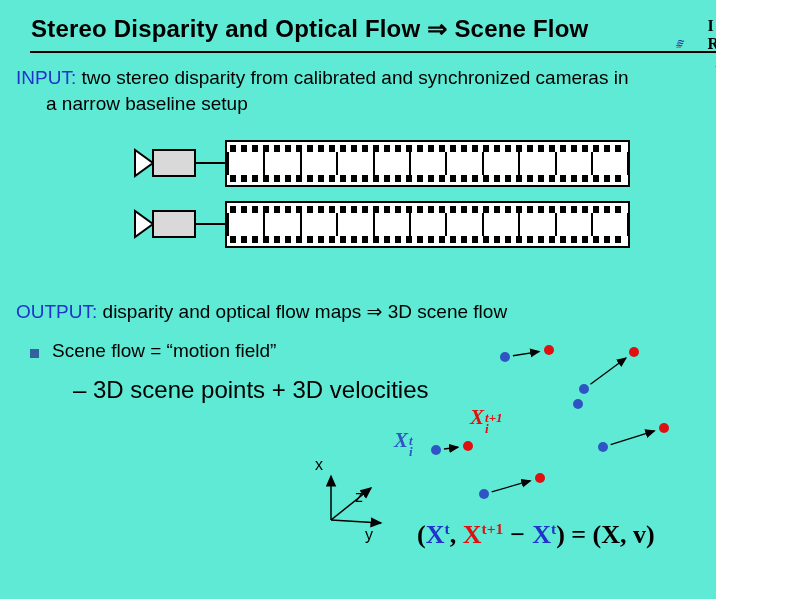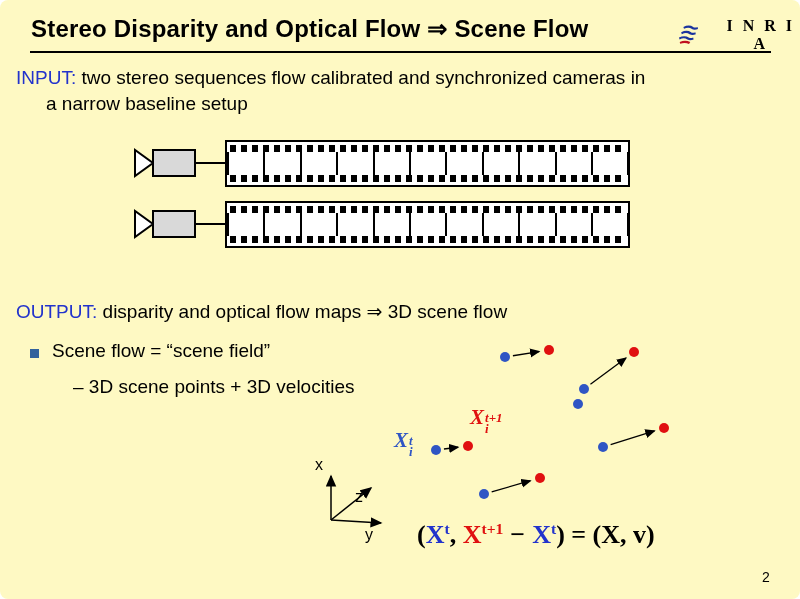--- a/index.html
+++ b/index.html
@@ -2,40 +2,40 @@
 <html style="--accent_blue: #2233cc; --point_blue: #2f55c4; --point_red: #e01010; --bullet_blue: #33629c; --camera_fill: #d9d9d9;"><head>
 <meta charset="utf-8">
 <style>
   * { margin:0; padding:0; box-sizing:border-box; }
   html,body { background:#fff; }
   body {
     width:800px; height:599px;
     font-family:"Liberation Sans", sans-serif;
     color:#000;
   }
-  .slide { position:relative; width:800px; height:599px; background:#fef9c3; overflow:hidden;border-radius:8px; }
+  .slide { position:relative; width:716px; height:599px; background:#5eead4; overflow:hidden; }
   .abs { position:absolute; }
 
   
   .title { left:31px; top:15px; font-size:24px; font-weight:bold; letter-spacing:0.2px; }
   .rule  { left:30px; top:51px; width:741px; border-top:2px solid #000; }
 
   
   .logo { left:674px; top:17px; display:flex; align-items:center; gap:21px;text-align:center; }
   .logo-text { font-family:"Liberation Serif", serif; font-size:16px; letter-spacing:3px; font-weight:bold; }
 
   
   .kw { font-weight:normal; color:var(--accent_blue,#2233cc); }
   .input-block  { left:16px; top:65px;  font-size:19px; line-height:26px; }
   .input-block .indent { padding-left:30px; }
   .output-block { left:16px; top:300px; font-size:19px; }
 
   .bullet-sq   { left:30px; top:349px; width:9px; height:9px; background:var(--bullet_blue,#33629c); }
   .bullet-text { left:52px; top:340px; font-size:19px; }
-  .sub-bullet  { left:73px; top:376px; font-size:19px; }
+  .sub-bullet  { left:73px; top:376px; font-size:24px; }
 
   
   .film-strip {
     left:225px; width:405px; height:47px;
     border:2px solid #000; background:#fff;
     display:flex; flex-direction:column; justify-content:space-between;
     padding:3px 2px;
   }
   .sprocket-band {
     height:7px; margin:0 1px;
@@ -85,21 +85,21 @@
         <path d="M8 16 Q 13 13, 18 16 Q 21 17.5, 24 16" fill="none" stroke="#1a339e" stroke-width="2.4"></path>
         <path d="M10 21 Q 15 18.5, 21 21" fill="none" stroke="#c01020" stroke-width="2.4"></path>
       </g>
     </svg>
     <span class="logo-text">I N R I A</span>
   </div>
   <div class="abs rule"></div>
 
   <p class="abs input-block">
     <span class="kw">INPUT:</span>
-    <span>two stereo sequences flow calibrated and synchronized cameras in</span><br>
+    <span>two stereo disparity from calibrated and synchronized cameras in</span><br>
     <span class="indent">a narrow baseline setup</span>
   </p>
 
   <svg class="abs camera" style="left:133px; top:143px;" viewBox="0 0 95 40">
     <polygon points="2,7 2,33 20,20" fill="#fff" stroke="#000" stroke-width="2"></polygon>
     <rect x="20" y="7" width="42" height="26" style="fill:var(--camera_fill,#d9d9d9)" stroke="#000" stroke-width="2"></rect>
     <line x1="62" y1="20" x2="95" y2="20" stroke="#000" stroke-width="2"></line>
   </svg>
   <div class="abs film-strip" style="top:140px;">
     <div class="sprocket-band"></div>
@@ -117,21 +117,21 @@
     <div class="frame-band"></div>
     <div class="sprocket-band"></div>
   </div>
 
   <p class="abs output-block">
     <span class="kw">OUTPUT:</span>
     <span>disparity and optical flow maps ⇒ 3D scene flow</span>
   </p>
 
   <div class="abs bullet-sq"></div>
-  <div class="abs bullet-text">Scene flow = “scene field”</div>
+  <div class="abs bullet-text">Scene flow = “motion field”</div>
   <div class="abs sub-bullet">–  3D scene points + 3D velocities</div>
 
   <svg id="diagram-svg" class="abs" viewBox="0 0 800 599">
     <defs>
       <marker id="arrowhead" markerWidth="9" markerHeight="8" refX="7" refY="3.5" orient="auto">
         <path d="M0,0 L8,3.5 L0,7 Z" fill="#000"></path>
       </marker>
     </defs>
     <g>
       <line x1="331" y1="520" x2="331" y2="476" stroke="#000" stroke-width="1.5" marker-end="url(#arrowhead)"></line>

